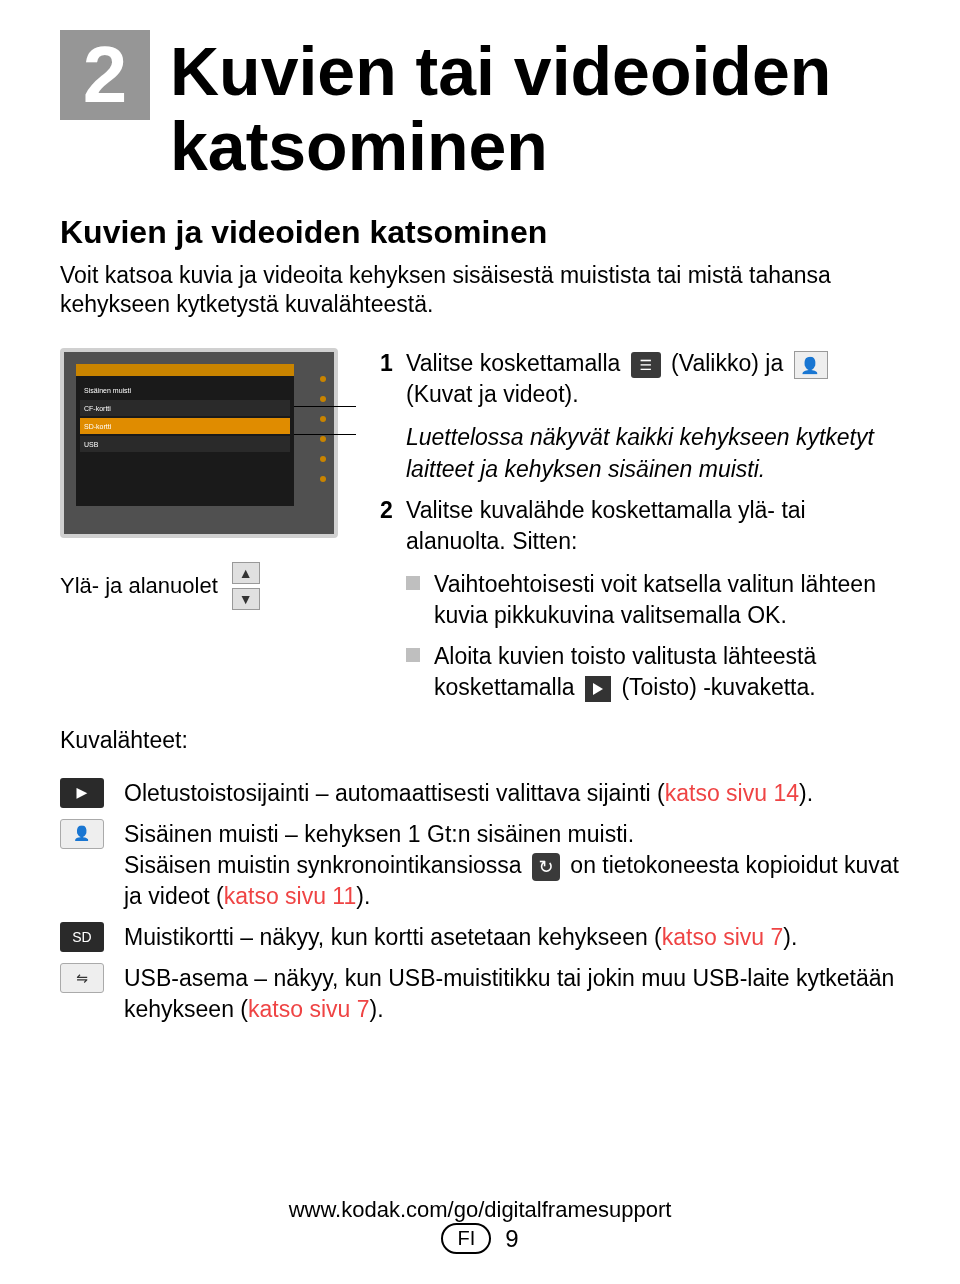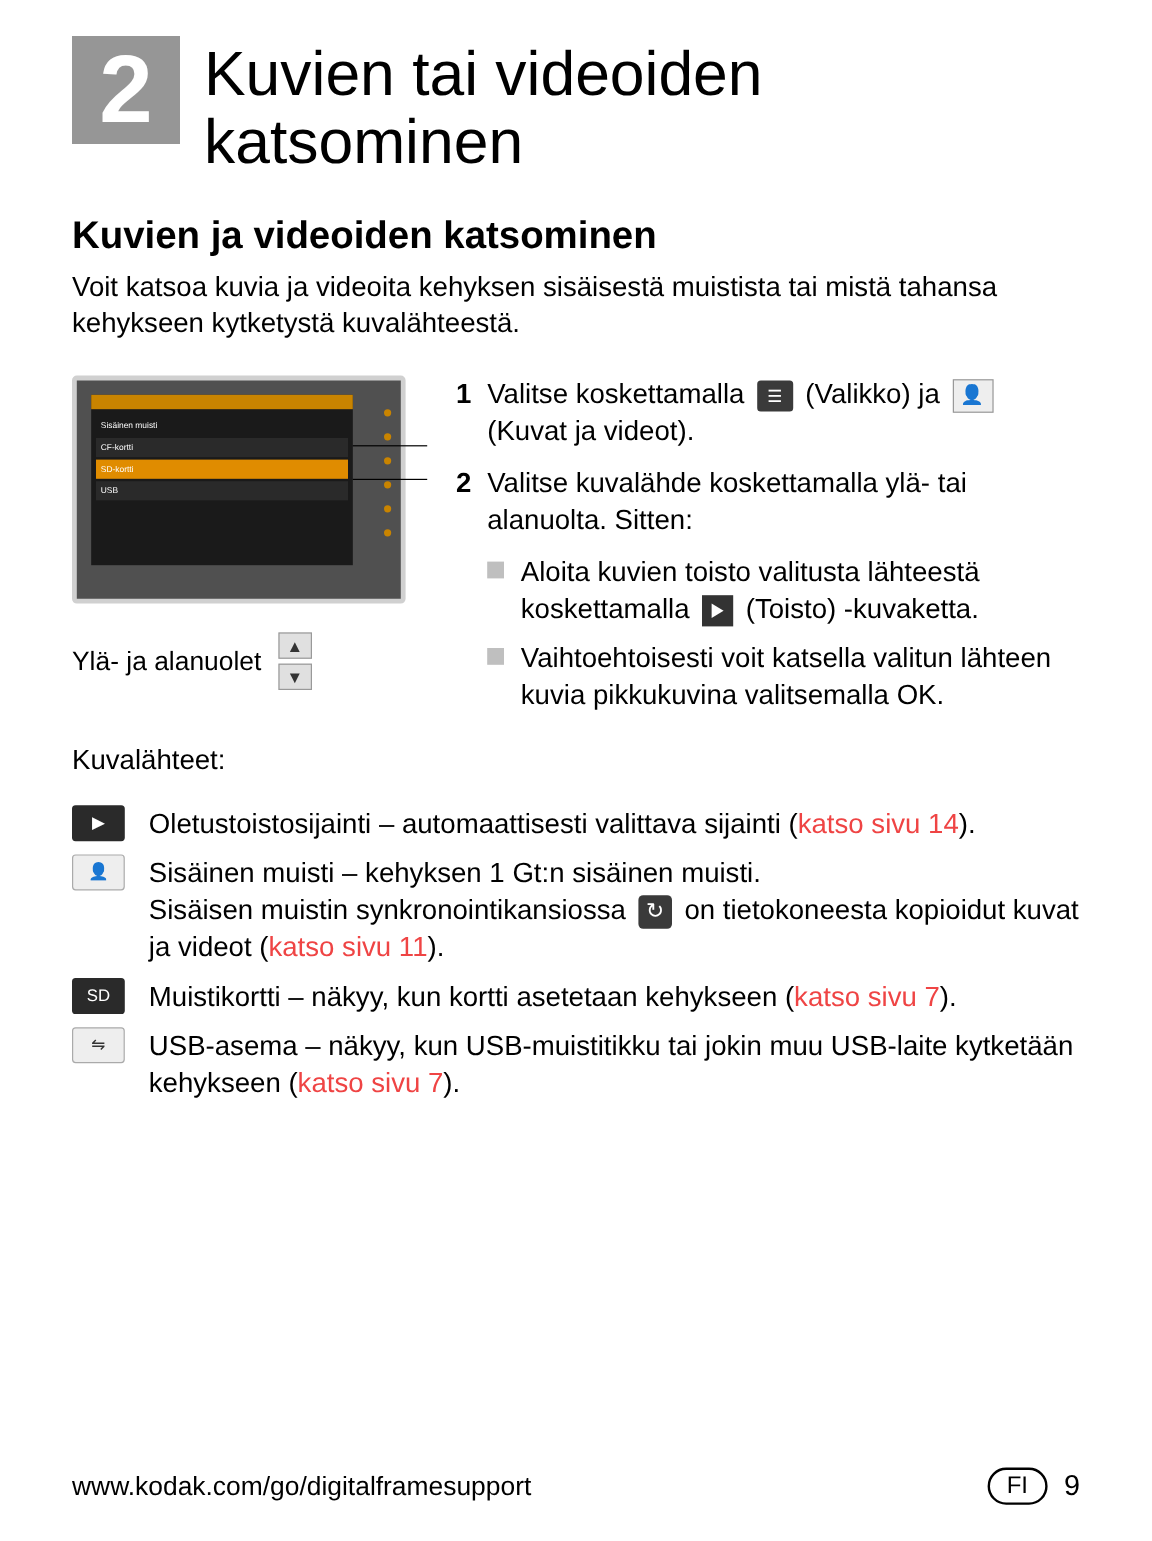--- a/index.html
+++ b/index.html
@@ -24,22 +24,22 @@
     color: #fff;
     font-size: 80px;
     font-weight: bold;
     display: flex;
     align-items: center;
     justify-content: center;
     margin-right: 20px;
     flex-shrink: 0;
   }
   .chapter-title {
-    font-size: 52px;
-    font-weight: normal;
+    font-size: 68px;
+    font-weight: bold;
     line-height: 1.1;
     padding-top: 4px;
   }
   .section-title {
     font-size: 32px;
     font-weight: bold;
     margin-bottom: 10px;
   }
   .body-text {
     font-size: 23px;
@@ -178,20 +178,21 @@
     border-radius:3px;
   }
   .src-icon.light { background:#eee; border:1px solid #aaa; color:#333; }
   .src-body { flex:1; }
   a.ref { color:#ef4444; text-decoration:none; }
   .footer {
     position:absolute;
     bottom:30px; left:60px; right:60px;
     display:flex; justify-content:space-between; align-items:center;
     font-size:22px;
+    flex-direction:column;
   }
   .footer-url { color:#000; }
   .fi-badge {
     display:inline-flex; align-items:center; gap:14px;
   }
   .fi-oval {
     border:2px solid #000; border-radius:18px;
     padding:2px 14px; font-size:20px;
   }
   .page-num { font-size:24px; }
@@ -255,36 +256,37 @@
     </div>
   </div>
 
   <div class="right-col">
     <div class="step-line">
       <span class="step-num">1</span>
       <span class="step-body">
         <span>Valitse koskettamalla </span><span class="inline-icon">☰</span><span> (Valikko) ja </span><span class="inline-icon-light">👤</span><span> (Kuvat ja videot).</span>
       </span>
     </div>
+    <div class="sub-block italic">Luettelossa näkyvät kaikki kehykseen kytketyt laitteet ja kehyksen sisäinen muisti.</div>
 
     <div class="step-line">
       <span class="step-num">2</span>
       <span class="step-body">Valitse kuvalähde koskettamalla ylä- tai alanuolta. Sitten:</span>
+    </div>
+
+    <div class="bullet-row">
+      <div class="square-bullet"></div>
+      <div>Vaihtoehtoisesti voit katsella valitun lähteen kuvia pikkukuvina valitsemalla OK.</div>
     </div>
 
     <div class="bullet-row">
       <div class="square-bullet"></div>
       <div>
         <span>Aloita kuvien toisto valitusta lähteestä koskettamalla </span><span class="inline-icon-play"></span><span> (Toisto) -kuvaketta.</span>
       </div>
-    </div>
-
-    <div class="bullet-row">
-      <div class="square-bullet"></div>
-      <div>Vaihtoehtoisesti voit katsella valitun lähteen kuvia pikkukuvina valitsemalla OK.</div>
     </div>
   </div>
 </div>
 
 <div class="kuvalahteet-heading">
   <span>Kuvalähteet</span>:
 </div>
 
 <div class="src-row">
   <div class="src-icon">▶</div>

